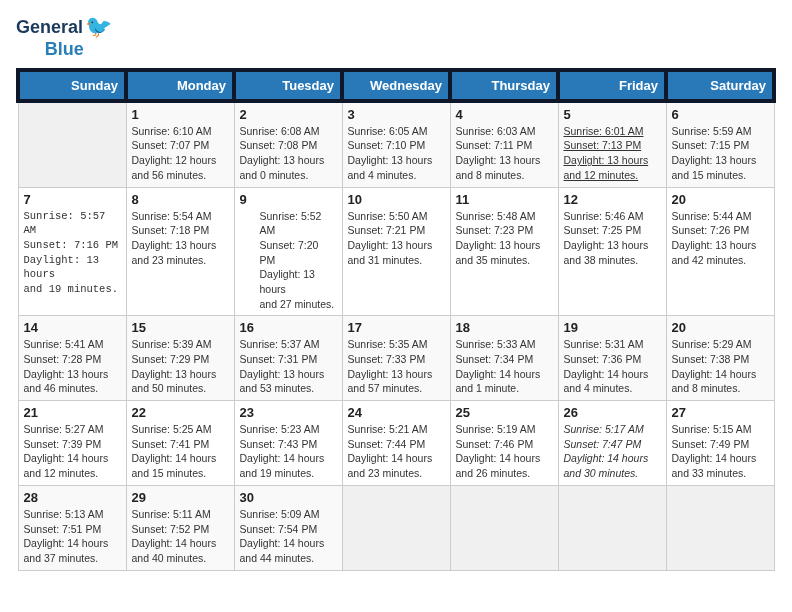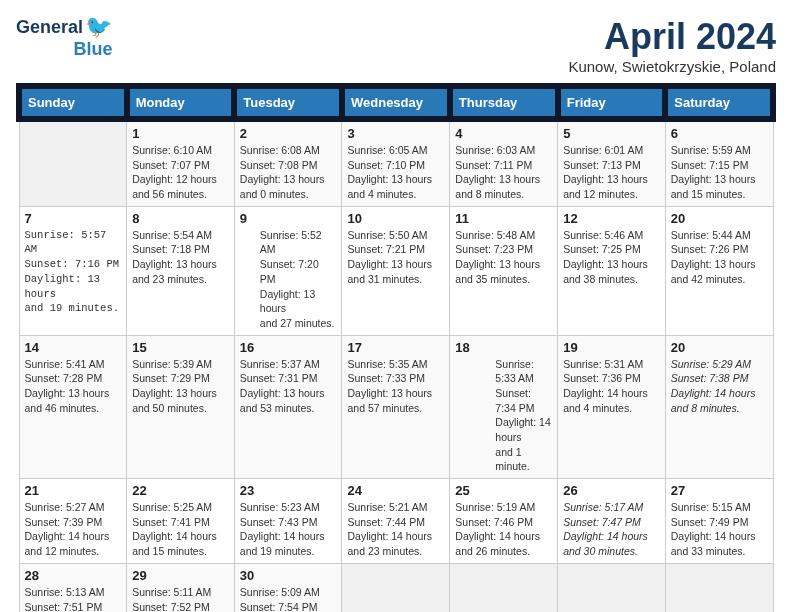--- a/index.html
+++ b/index.html
@@ -12,21 +12,21 @@
     }
     .header-area {
       display: flex;
       justify-content: space-between;
       align-items: flex-start;
       margin-bottom: 8px;
     }
     .logo {
       display: flex;
       flex-direction: column;
-      align-items: flex-end;
+      align-items: center;
     }
     .logo-text {
       font-size: 18px;
       font-weight: bold;
       color: #1a3a5c;
       line-height: 1.1;
     }
     .logo-blue {
       color: #2980b9;
     }
@@ -44,24 +44,24 @@
     }
     table {
       width: 100%;
       border-collapse: collapse;
       font-size: 11px;
     }
     thead tr th {
       background: #2979b9;
       color: #fff;
       padding: 6px 6px;
-      text-align: left;
+      text-align: right;
       font-size: 13px;
       font-weight: bold;
-      border: 6px solid #0f172a;
+      border: 4px solid #0f172a;
     }
     tbody tr td {
       border: 1px solid #ccc;
       vertical-align: top;
       padding: 4px 5px;
       height: 80px;
       width: 108px;
     }
     .day-num {
       font-size: 13px;
@@ -88,24 +88,20 @@
 </head>
 <body>
 
 <div class="header-area">
   <div class="logo">
     <div style="display:flex; align-items:center; gap:2px;">
       <span class="logo-text">General</span>
       <span style="font-size:22px; color:#2980b9; margin-top:-2px;">🐦</span>
     </div>
     <span class="logo-text logo-blue">Blue</span>
-  </div>
-  <div class="title-area">
-    <div class="month-title">April 2024</div>
-    <div class="location-subtitle">Kunow, Swietokrzyskie, Poland</div>
   </div>
 </div>
 
 <table>
   <thead>
     <tr id="header-row">
         <th>Sunday</th>
         <th>Monday</th>
         <th>Tuesday</th>
         <th>Wednesday</th>
@@ -140,21 +136,21 @@
         </td>
         <td>
           <span class="day-num">4</span>
           <div class="day-info" style="white-space: pre-line;">Sunrise: 6:03 AM
 Sunset: 7:11 PM
 Daylight: 13 hours
 and 8 minutes.</div>
         </td>
         <td>
           <span class="day-num">5</span>
-          <div class="day-info" style="white-space: pre-line;">Sunrise: 6:01 AM
+          <div class="day-info" style="white-space: pre-line; text-decoration: underline;">Sunrise: 6:01 AM
 Sunset: 7:13 PM
 Daylight: 13 hours
 and 12 minutes.</div>
         </td>
         <td>
           <span class="day-num">6</span>
           <div class="day-info" style="white-space: pre-line;">Sunrise: 5:59 AM
 Sunset: 7:15 PM
 Daylight: 13 hours
 and 15 minutes.</div>
@@ -235,35 +231,35 @@
         </td>
         <td>
           <span class="day-num">17</span>
           <div class="day-info" style="white-space: pre-line;">Sunrise: 5:35 AM
 Sunset: 7:33 PM
 Daylight: 13 hours
 and 57 minutes.</div>
         </td>
         <td>
           <span class="day-num">18</span>
-          <div class="day-info" style="white-space: pre-line; margin-left: 40px;">Sunrise: 5:33 AM
+          <div class="day-info" style="white-space: pre-line;">Sunrise: 5:33 AM
 Sunset: 7:34 PM
 Daylight: 14 hours
 and 1 minute.</div>
         </td>
         <td>
           <span class="day-num">19</span>
           <div class="day-info" style="white-space: pre-line;">Sunrise: 5:31 AM
 Sunset: 7:36 PM
 Daylight: 14 hours
 and 4 minutes.</div>
         </td>
         <td>
           <span class="day-num">20</span>
-          <div class="day-info" style="white-space: pre-line; font-style: italic;">Sunrise: 5:29 AM
+          <div class="day-info" style="white-space: pre-line;">Sunrise: 5:29 AM
 Sunset: 7:38 PM
 Daylight: 14 hours
 and 8 minutes.</div>
         </td>
       </tr>
       <tr>
         <td>
           <span class="day-num">21</span>
           <div class="day-info" style="white-space: pre-line;">Sunrise: 5:27 AM
 Sunset: 7:39 PM

